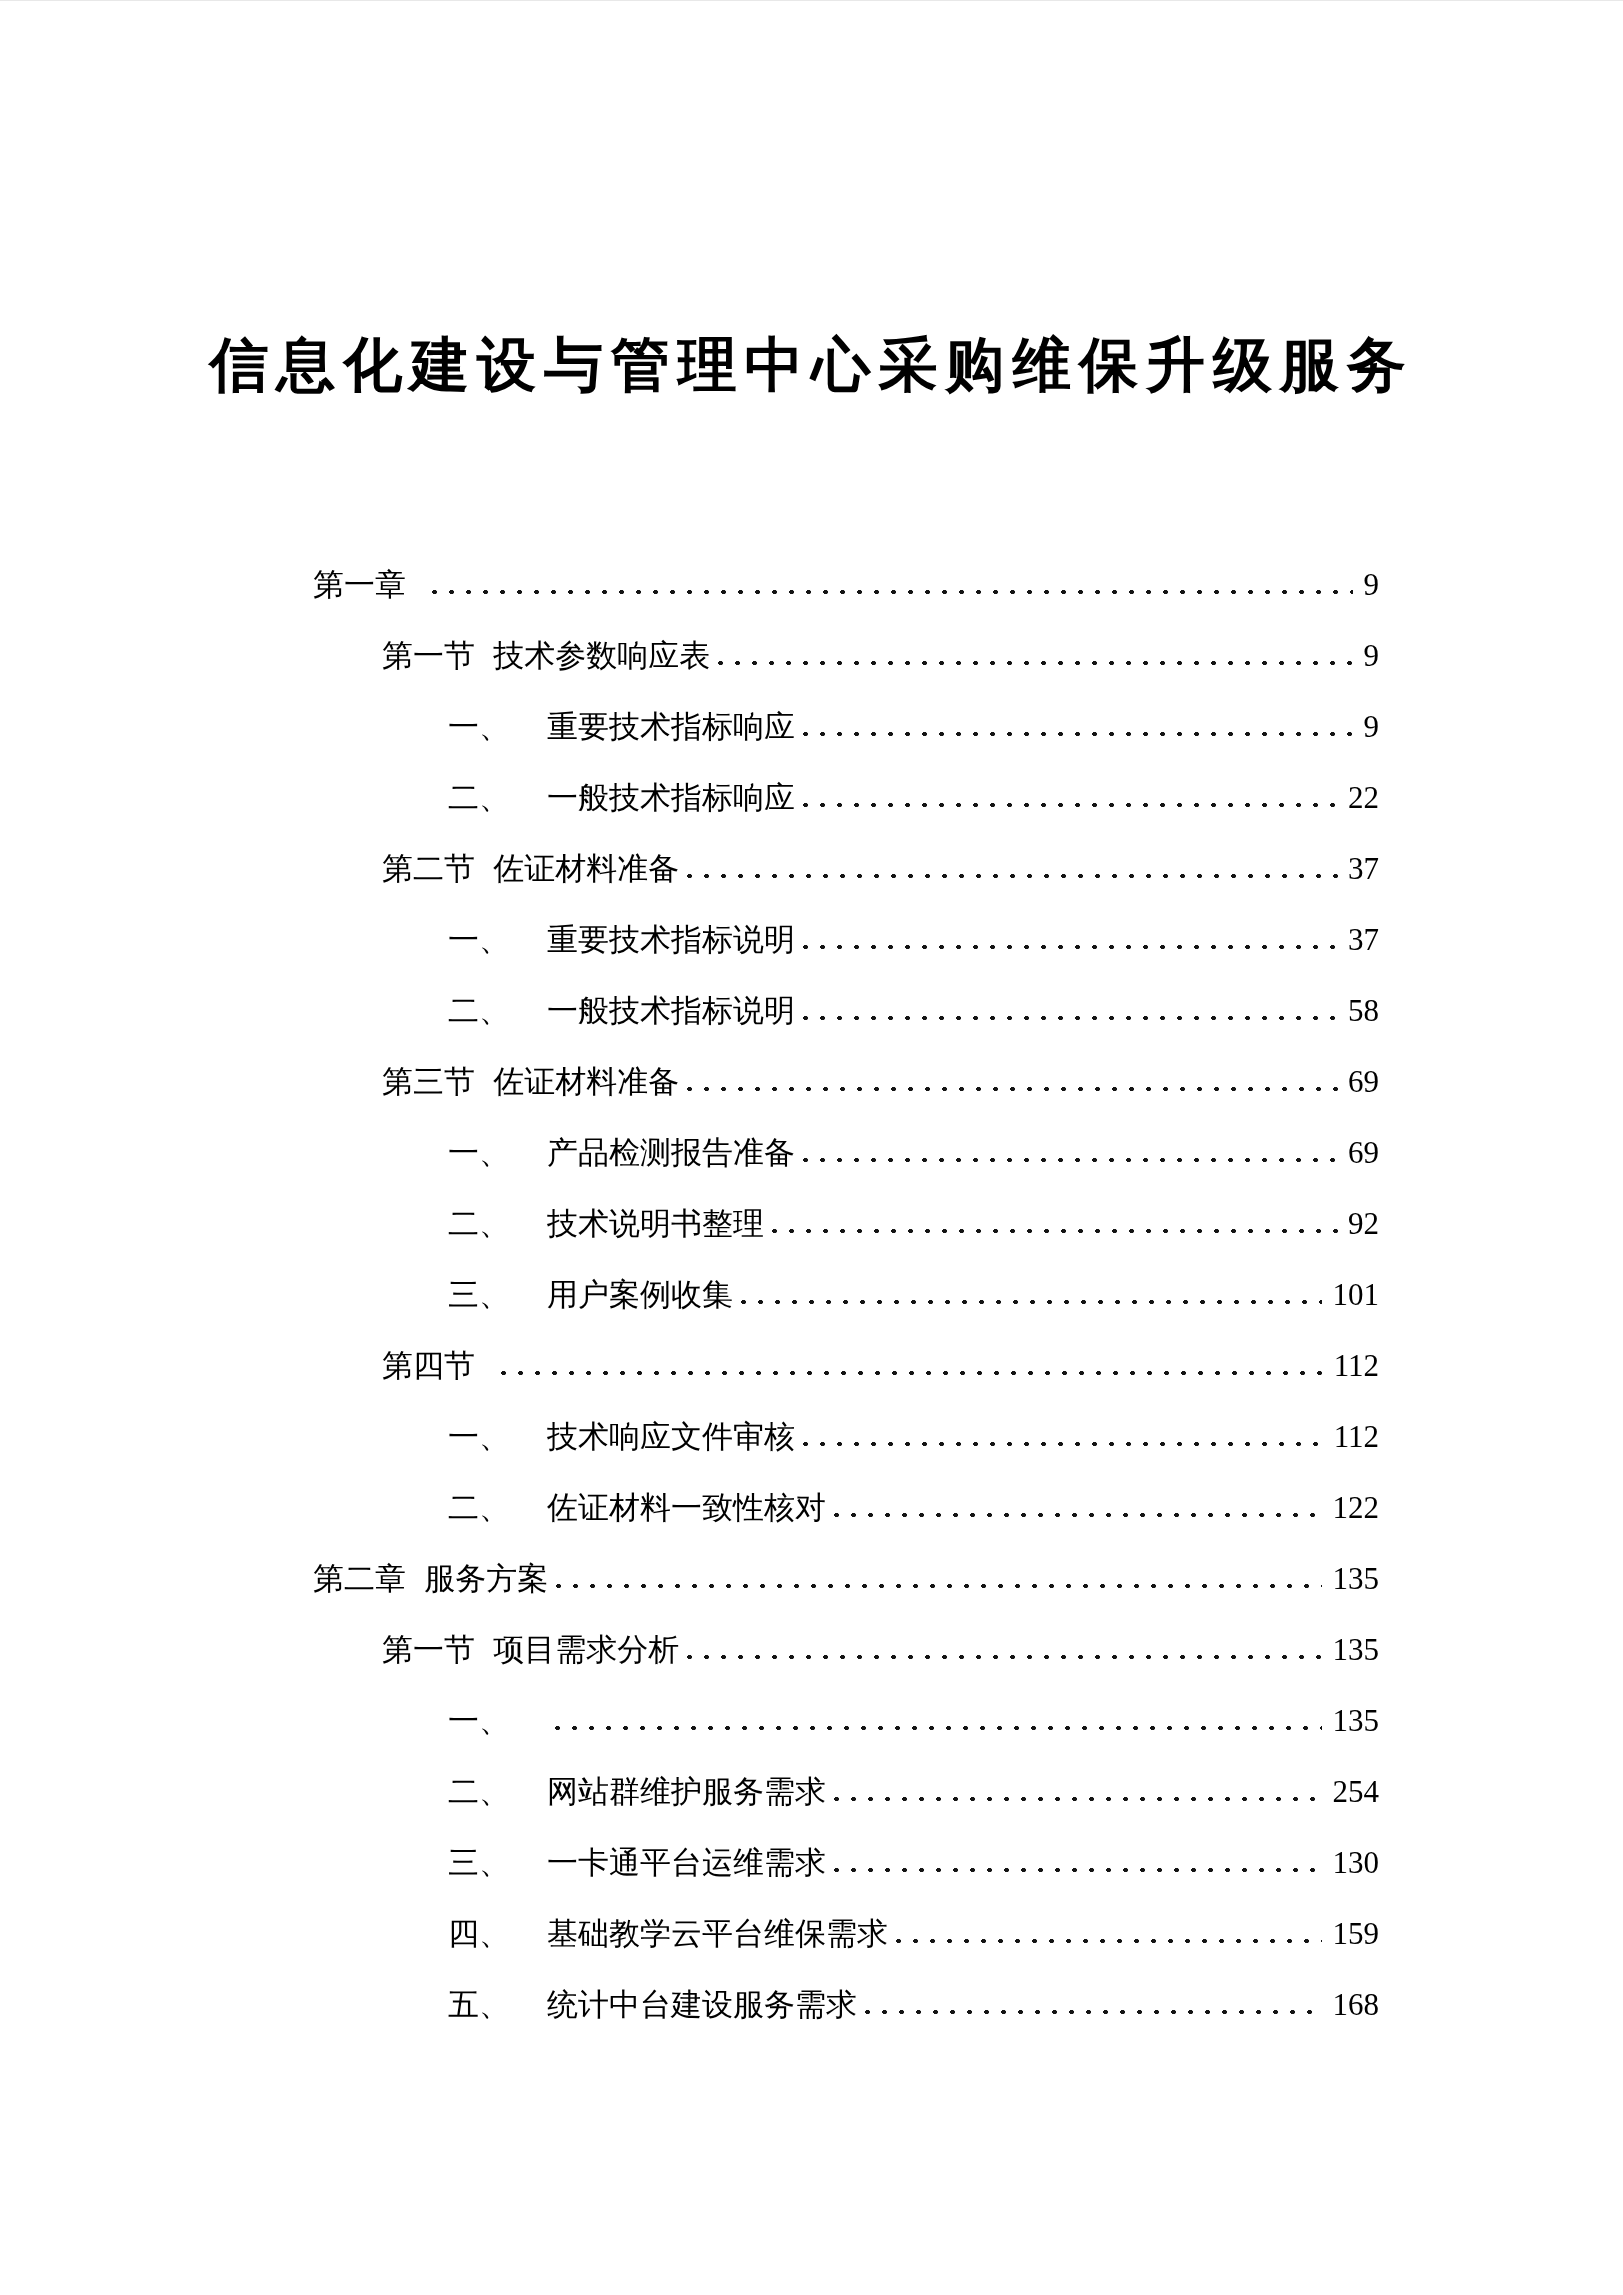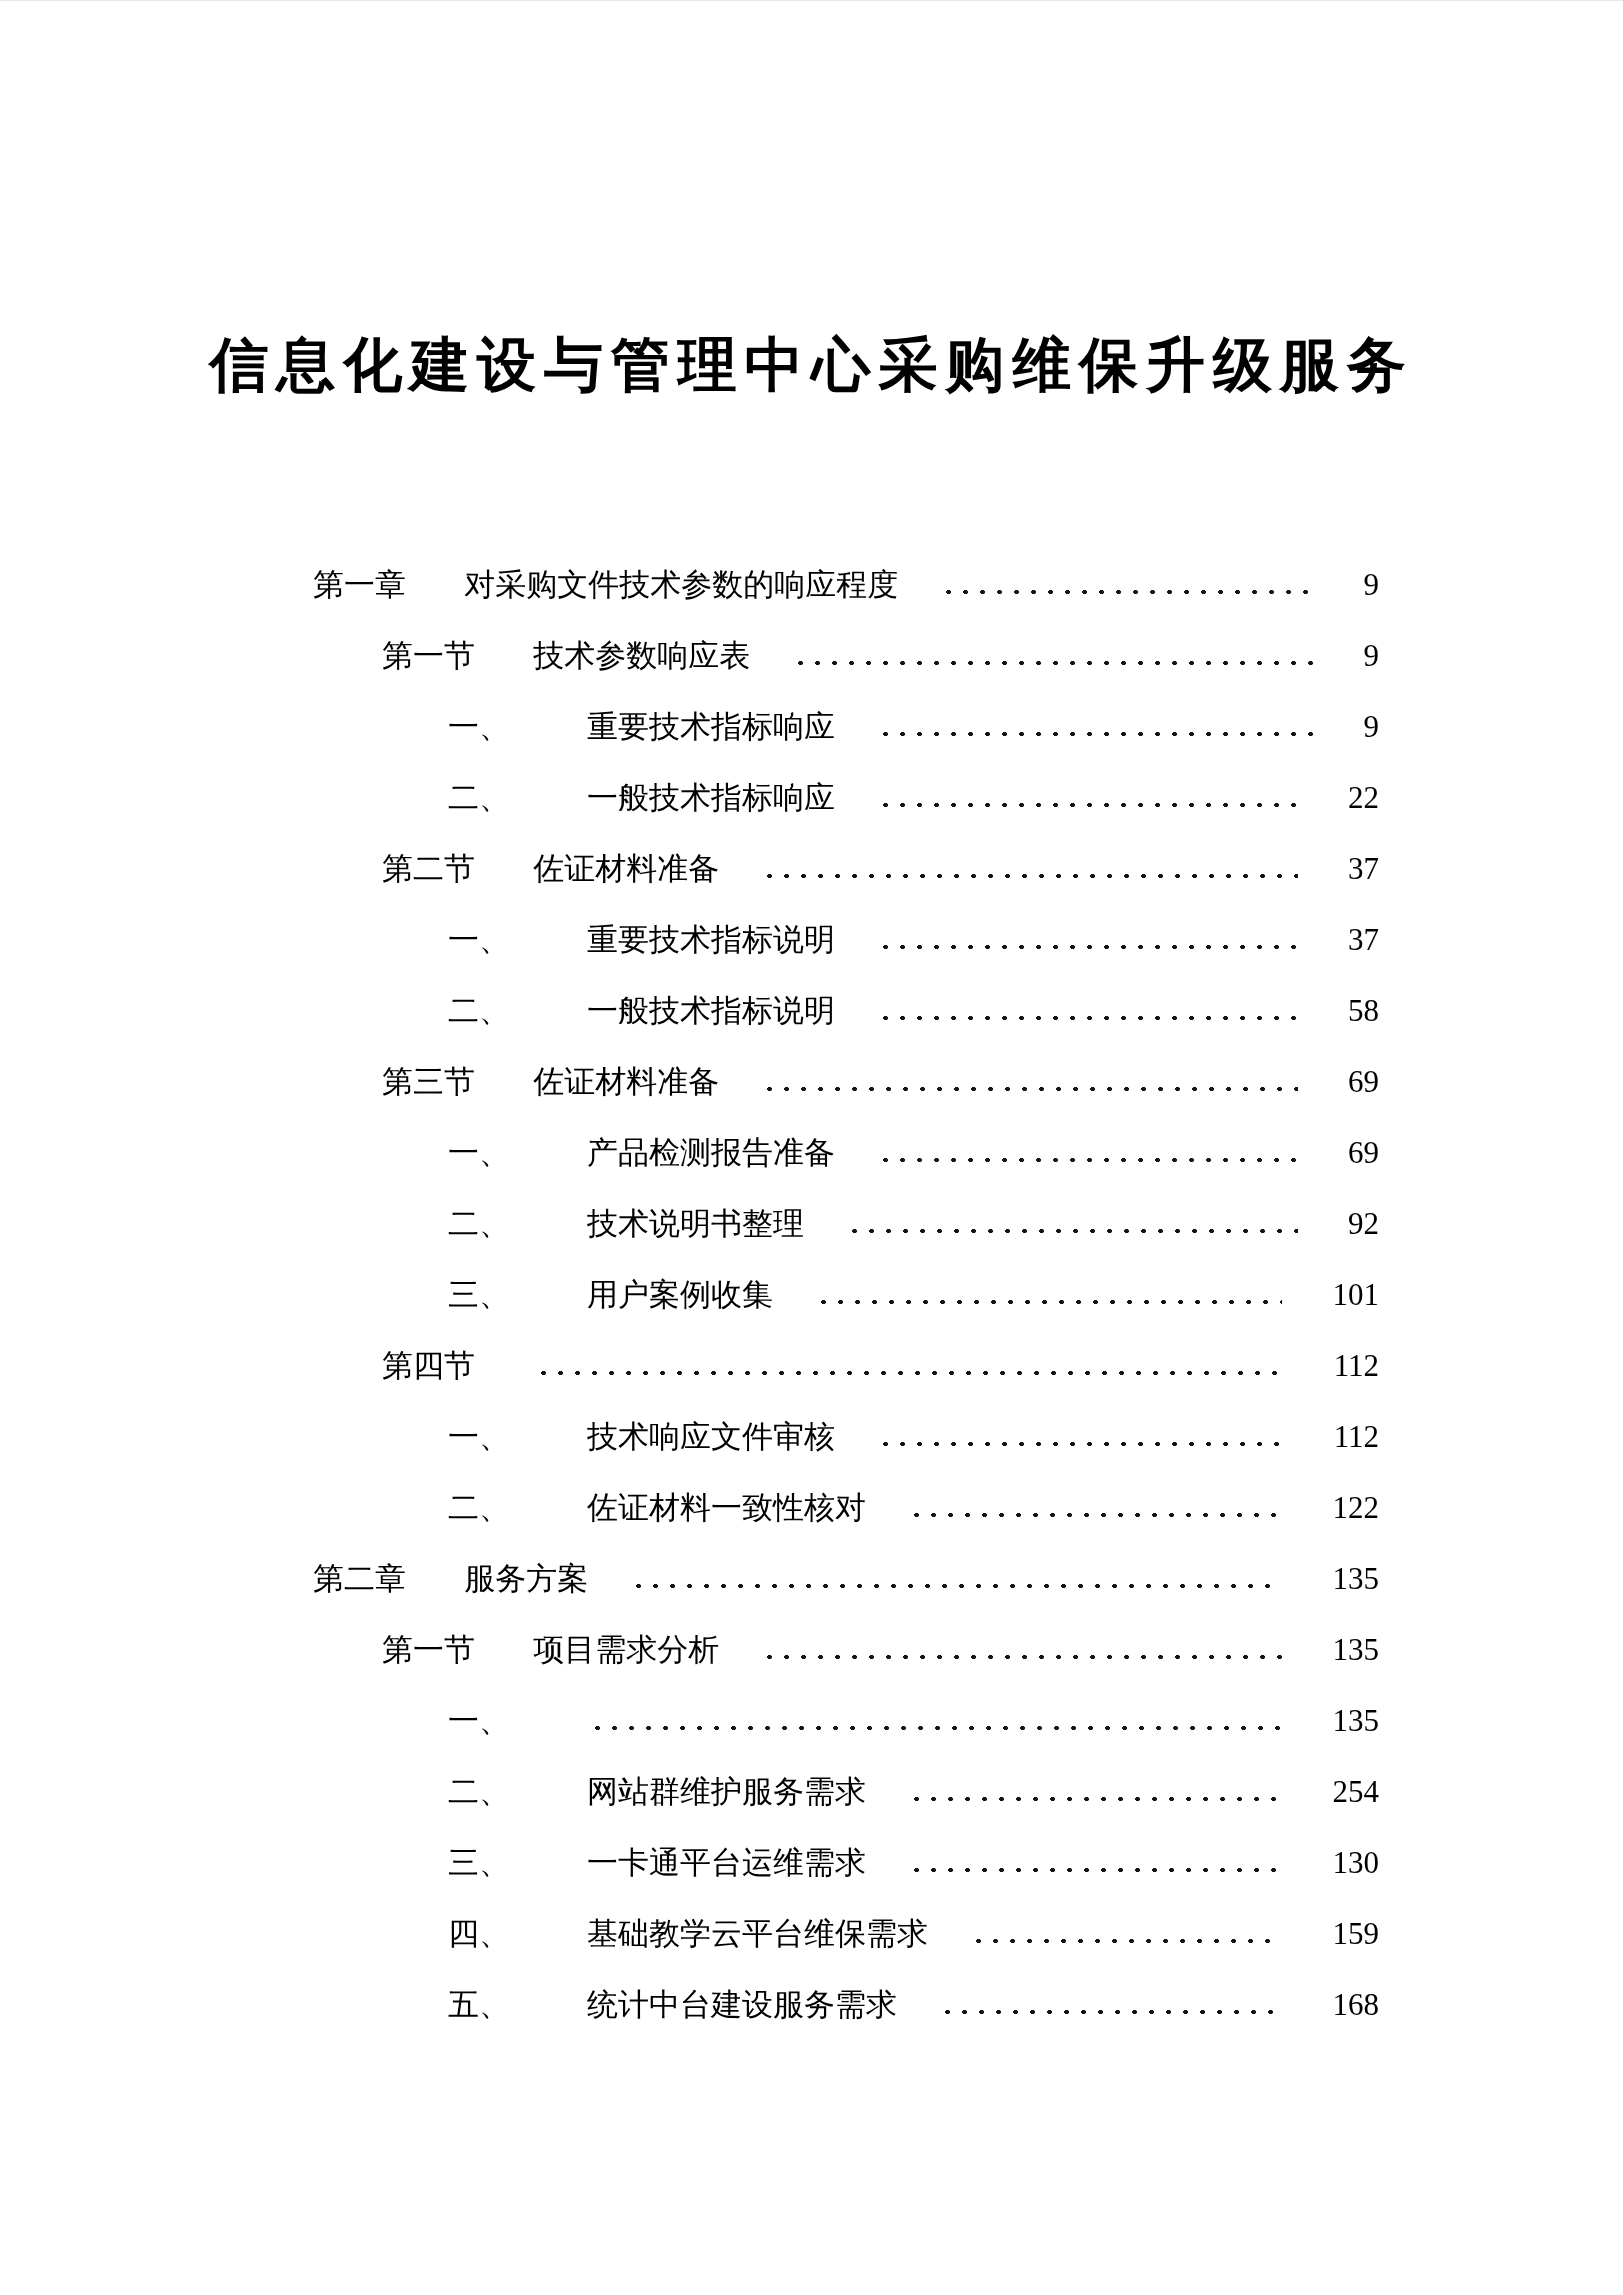--- a/index.html
+++ b/index.html
@@ -39,21 +39,20 @@
     font-family: "Liberation Serif", "DejaVu Serif", serif;
     font-size: 31px;
     color: #000000;
   }
   .toc-row {
     display: flex;
     align-items: baseline;
     height: 71px;
     line-height: 71px;
     white-space: nowrap;
-    gap: 40px;
   }
   .toc-row.level-2 { padding-left: 69px; }
   .toc-row.level-3 { padding-left: 135px; }
   .toc-row .lbl { flex: 0 0 auto; }
   .toc-row.level-1 .lbl, .toc-row.level-2 .lbl { margin-right: 18.3px; }
   .toc-row.level-3 .lbl { margin-right: 37px; }
   .toc-row .txt { flex: 0 0 auto; }
   .leader {
     flex: 1 1 auto;
     align-self: baseline;
@@ -71,21 +70,20 @@
   }
 </style>
 </head>
 <body>
 
 <div class="page">
   <h1 class="doc-title">信息化建设与管理中心采购维保升级服务</h1>
   <div class="toc">
       <div class="toc-row level-1">
         <span class="lbl">第一章</span>
-        <span class="txt">对采购文件技术参数的响应程度</span>
         <span class="leader"></span>
         <span class="pg">9</span>
       </div>
       <div class="toc-row level-2">
         <span class="lbl">第一节</span>
         <span class="txt">技术参数响应表</span>
         <span class="leader"></span>
         <span class="pg">9</span>
       </div>
       <div class="toc-row level-3">

